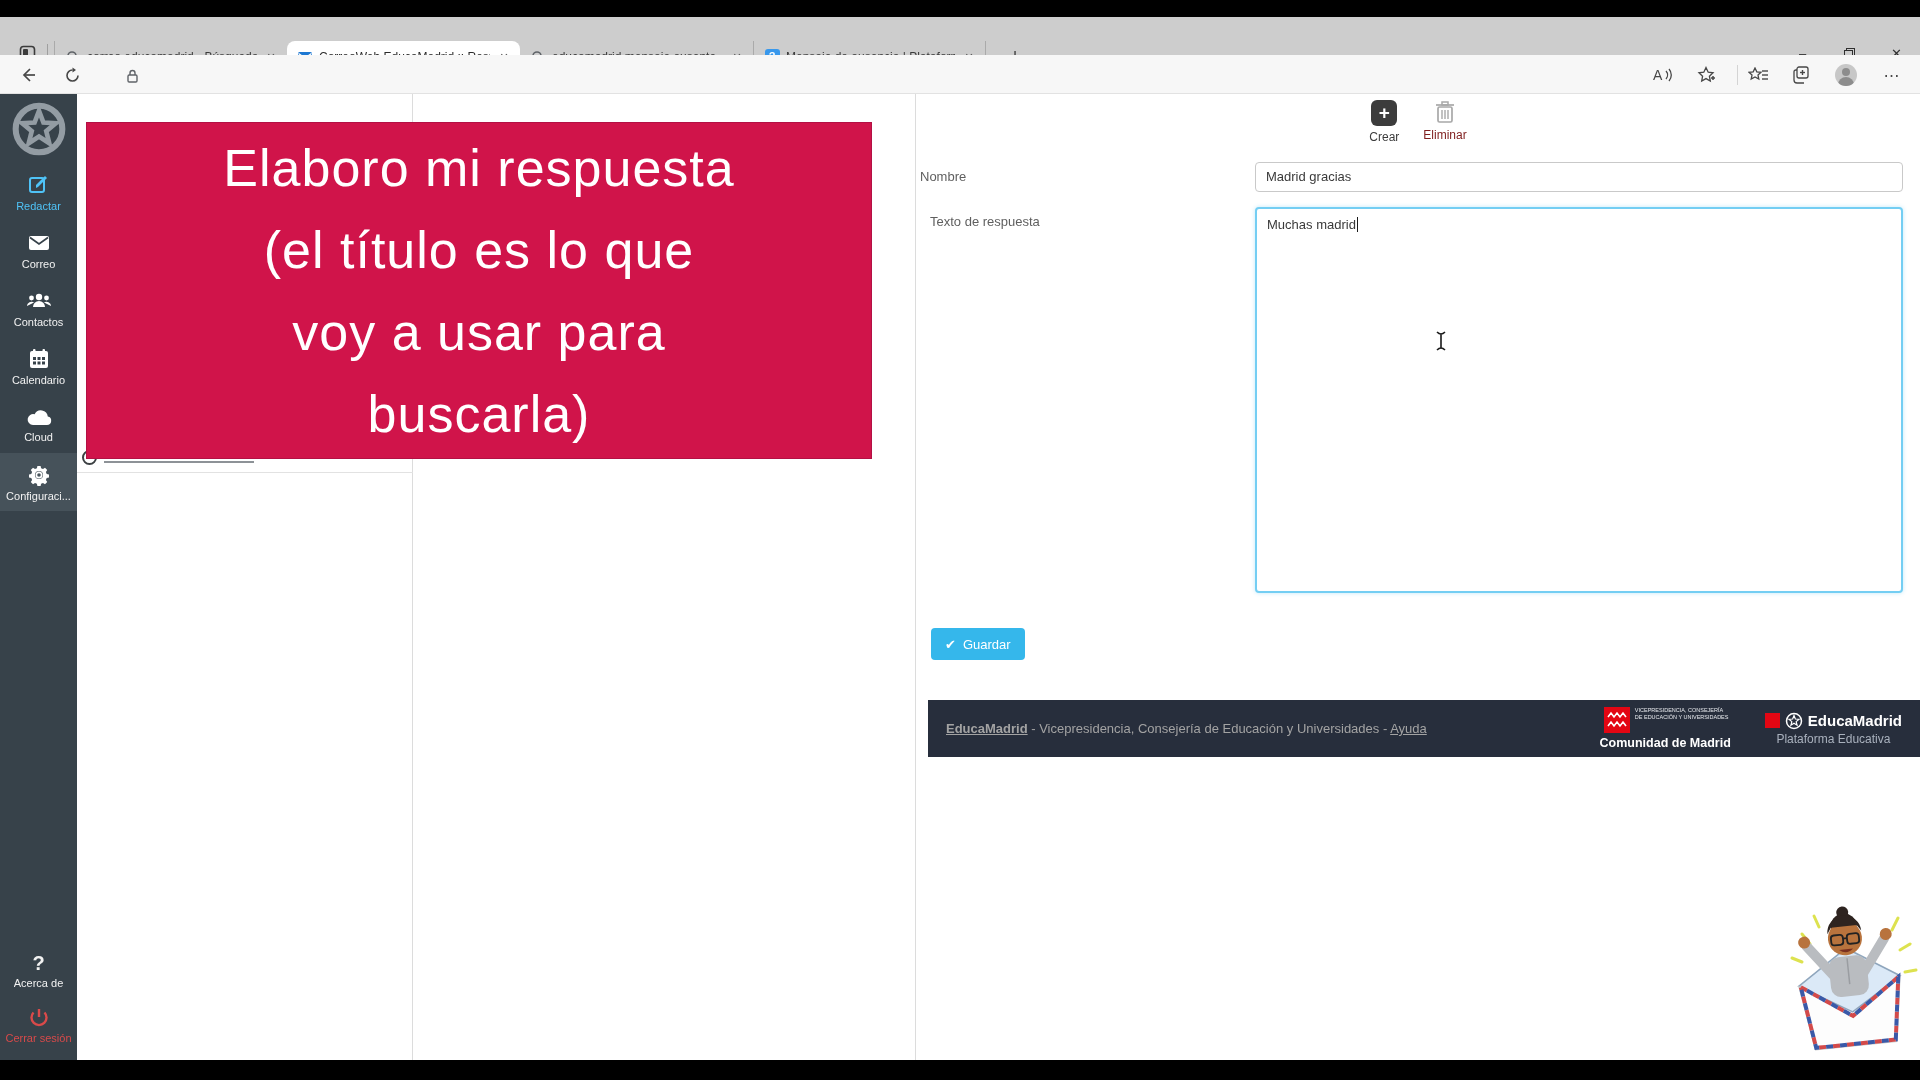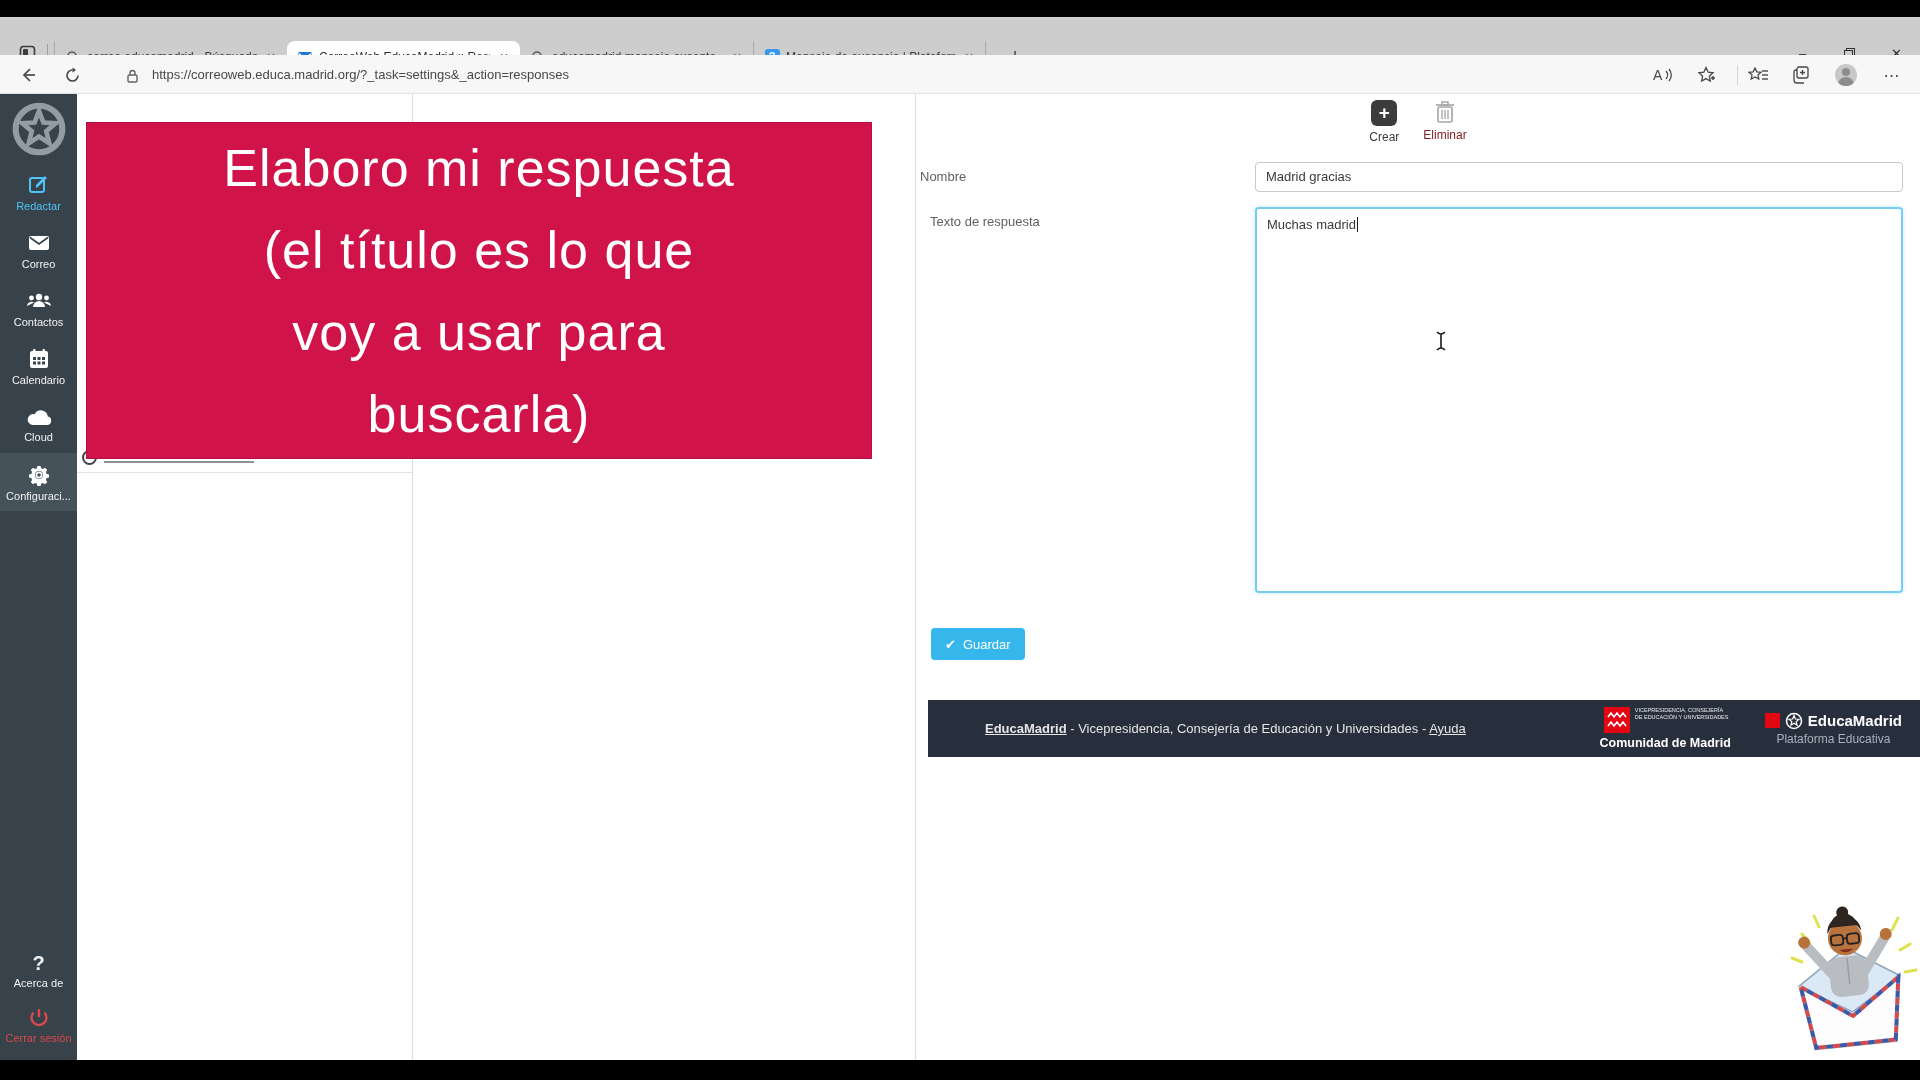--- a/index.html
+++ b/index.html
@@ -72,21 +72,21 @@
   .fld-lbl { position:absolute; font-size:13px; color:#5f5f5f; }
   .input-nombre { position:absolute; left:339px; top:68px; width:648px; height:30px; border:1px solid #c9c9c9; border-radius:4px; background:#fff; font-size:13px; color:#3a3a3a; line-height:28px; padding:0 10px; }
   .txtarea { position:absolute; left:339px; top:113px; width:648px; height:386px; border:2px solid #74cef3; border-radius:4px; background:#fff; font-size:13px; color:#3a3a3a; padding:8px 10px; box-shadow:0 0 4px rgba(116,206,243,.45); }
   .caret { display:inline-block; width:1.5px; height:15px; background:#1a1a1a; vertical-align:-3px; margin-left:1px; }
   .ibeam { position:absolute; left:518px; top:236px; }
   .btn-save { position:absolute; left:15px; top:534px; height:32px; padding:0 14px; background:#35b7eb; border-radius:4px; color:#fff; font-size:13px; display:flex; align-items:center; gap:7px; }
   .btn-save .chk { font-size:13px; }
 
   
   .rfooter { position:absolute; left:12px; top:606px; width:992px; height:57px; background:#272e3c; display:flex; align-items:center; justify-content:space-between; padding:0 18px; }
-  .f-left { font-size:13px; color:#e5e5e5; white-space:nowrap;margin-left:39px; }
+  .f-left { font-size:13px; color:#a3a3a3; white-space:nowrap; }
   .f-left .brand { font-weight:bold; text-decoration:underline; }
   .f-left .ayuda { text-decoration:underline; }
   .f-logos { display:flex; align-items:center; gap:34px; }
   .cm-logo { display:flex; flex-direction:column; align-items:flex-end; }
   .cm-top { display:flex; align-items:flex-start; gap:5px; }
   .cm-small { width:96px; font-size:5.5px; line-height:6.5px; color:#e8eaee; text-transform:uppercase; }
   .cm-title { font-size:12.5px; font-weight:bold; color:#fff; margin-top:3px; }
   .em-logo { display:flex; flex-direction:column; align-items:center; gap:2px; }
   .em-top { display:flex; align-items:center; gap:5px; }
   .em-title { font-size:15px; font-weight:bold; color:#fff; }
@@ -182,21 +182,20 @@
           <path d="M14 8.5 A5.5 5.5 0 1 1 8.5 3" fill="none" stroke="#474747" stroke-width="1.6"></path>
           <path d="M8.5 0.5 L12 3 L8.5 5.6 Z" fill="#474747"></path>
         </svg>
     </span>
     <span class="tb-ic" style="left:120px;top:9px;">
       <svg width="13" height="15" viewBox="0 0 13 15">
           <rect x="2" y="6" width="9" height="7" rx="1.2" fill="none" stroke="#5f6368" stroke-width="1.4"></rect>
           <path d="M4 6 V4 a2.5 2.5 0 0 1 5 0 V6" fill="none" stroke="#5f6368" stroke-width="1.4"></path>
         </svg>
     </span>
-    <span class="url-text">https://correoweb.educa.madrid.org/?_task=settings&amp;_action=responses</span>
 
     <span class="tb-ic" style="left:1652px;">
       <svg width="22" height="16" viewBox="0 0 22 16">
           <text x="0" y="13" font-size="14" fill="#474747" font-family="Liberation Sans, sans-serif">A</text>
           <path d="M13 4 a6 6 0 0 1 0 8 M16 2 a9 9 0 0 1 0 12" fill="none" stroke="#474747" stroke-width="1.3"></path>
         </svg>
     </span>
     <span class="tb-ic" style="left:1694px;">
       <svg width="18" height="18" viewBox="0 0 18 18">
           <path d="M9 1.5 L11.2 6.2 16 6.8 12.4 10.2 13.3 15 9 12.6 4.7 15 5.6 10.2 2 6.8 6.8 6.2 Z" fill="none" stroke="#474747" stroke-width="1.3"></path>

